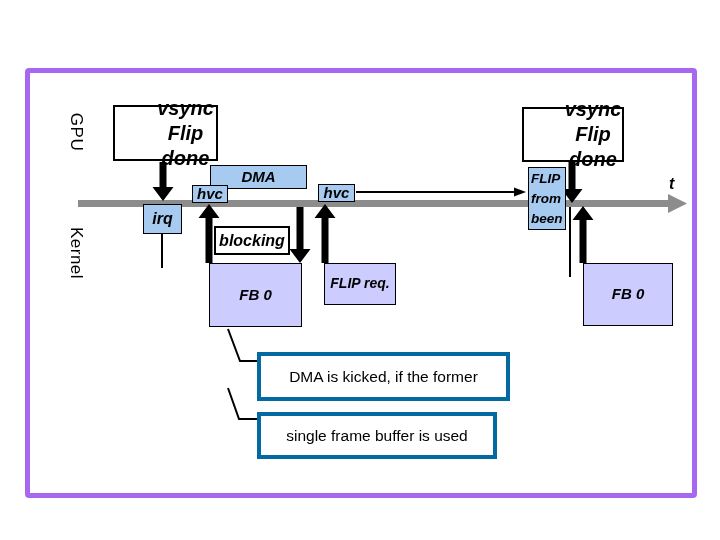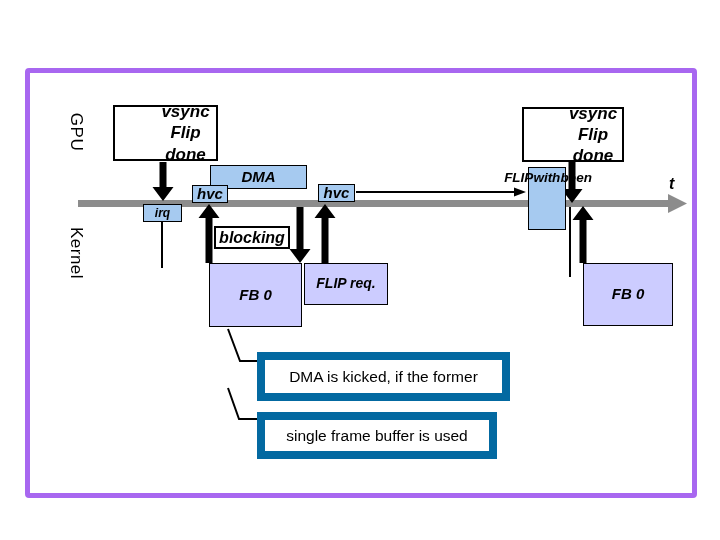--- a/index.html
+++ b/index.html
@@ -6,28 +6,28 @@
   .stage{position:relative;width:720px;height:540px;background:#ffffff;overflow:hidden;
          font-family:"Liberation Sans",sans-serif;color:#000;}
   .frame{position:absolute;left:25px;top:68px;width:672px;height:430px;box-sizing:border-box;
          border:5px solid #a867f0;border-radius:4px;background:#fff;z-index:0;}
   .overlay{position:absolute;left:0;top:0;z-index:1;}
   .box{position:absolute;box-sizing:border-box;display:flex;align-items:center;justify-content:center;
        text-align:center;z-index:2;font-style:italic;font-weight:bold;line-height:1.25;}
   .white-box{background:#ffffff;border:2px solid #000;}
   .blue-box{background:#a6caf0;border:1.5px solid #000;}
   .lav-box{background:#ccccff;border:1px solid #000;}
-  .note{position:absolute;box-sizing:border-box;background:#fff;border:8px solid #0369a1;z-index:2;
+  .note{position:absolute;box-sizing:border-box;background:#fff;border:4px solid #0369a1;z-index:2;
         display:flex;flex-direction:column;align-items:center;justify-content:center;
         font-size:15.5px;font-weight:normal;font-style:normal;line-height:21px;text-align:center;}
   .lane-label{position:absolute;z-index:2;font-size:17px;letter-spacing:0.5px;
         transform:translate(-50%,-50%) rotate(90deg);white-space:nowrap;}
   .t-label{position:absolute;z-index:2;font-size:16px;font-weight:bold;font-style:italic;}
-  .vsync{font-size:17px;padding-left:40px;}
-  .flipsync{flex-direction:row;align-items:flex-start;padding-left:2px;font-size:13.5px;
+  .vsync{font-size:20px;padding-left:40px;}
+  .flipsync{flex-direction:column;align-items:flex-start;padding-left:2px;font-size:13.5px;
         line-height:20px;text-align:left;}
 </style>
 </head>
 <body>
 
 <div class="stage">
 
   <div class="frame"></div>
 
   <svg class="overlay" width="720" height="540">
@@ -60,30 +60,30 @@
     <span>vsync</span>
     <span>Flip done</span>
   </div>
   <div class="box white-box vsync" style="left:522px;top:107px;width:102px;height:55px;flex-direction:column;">
     <span>vsync</span>
     <span>Flip done</span>
   </div>
   <div class="box blue-box" style="left:210px;top:165px;width:97px;height:24px;font-size:15px;">DMA</div>
   <div class="box blue-box" style="left:192px;top:185px;width:36px;height:18px;font-size:15px;">hvc</div>
   <div class="box blue-box" style="left:318px;top:184px;width:37px;height:18px;font-size:15px;">hvc</div>
-  <div class="box blue-box" style="left:143px;top:204px;width:39px;height:18px;font-size:12px;font-style:italic;">irq</div>
+  <div class="box blue-box" style="left:143px;top:204px;width:39px;height:30px;font-size:16px;font-style:italic;">irq</div>
   <div class="box blue-box flipsync" style="left:528px;top:167px;width:38px;height:63px;">
     <span>FLIP</span>
-    <span>with</span>
+    <span>from</span>
     <span>been</span>
   </div>
 
-  <div class="box white-box" style="left:214px;top:226px;width:76px;height:23px;font-size:16px;">blocking</div>
+  <div class="box white-box" style="left:214px;top:226px;width:76px;height:29px;font-size:16px;">blocking</div>
   <div class="box lav-box" style="left:209px;top:263px;width:93px;height:64px;font-size:15px;">FB 0</div>
-  <div class="box lav-box" style="left:304px;top:263px;width:84px;height:42px;font-size:14px;">FLIP req.</div>
+  <div class="box lav-box" style="left:324px;top:263px;width:72px;height:42px;font-size:14px;">FLIP req.</div>
   <div class="box lav-box" style="left:583px;top:263px;width:90px;height:63px;font-size:15px;">FB 0</div>
 
   <div class="note" style="left:257px;top:352px;width:253px;height:49px;">
     <span>DMA is kicked, if the former</span>
   </div>
   <div class="note" style="left:257px;top:412px;width:240px;height:47px;">
     <span>single frame buffer is used</span>
   </div>
 
 </div>

